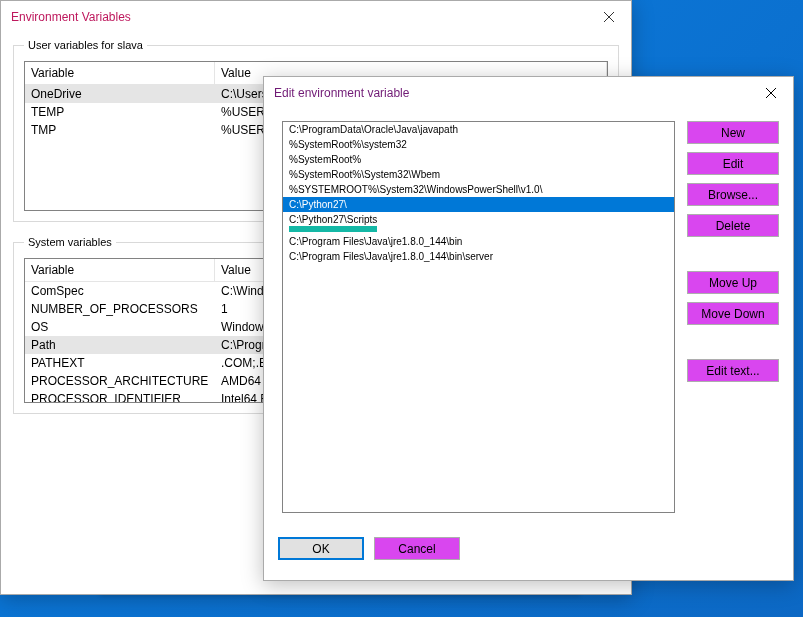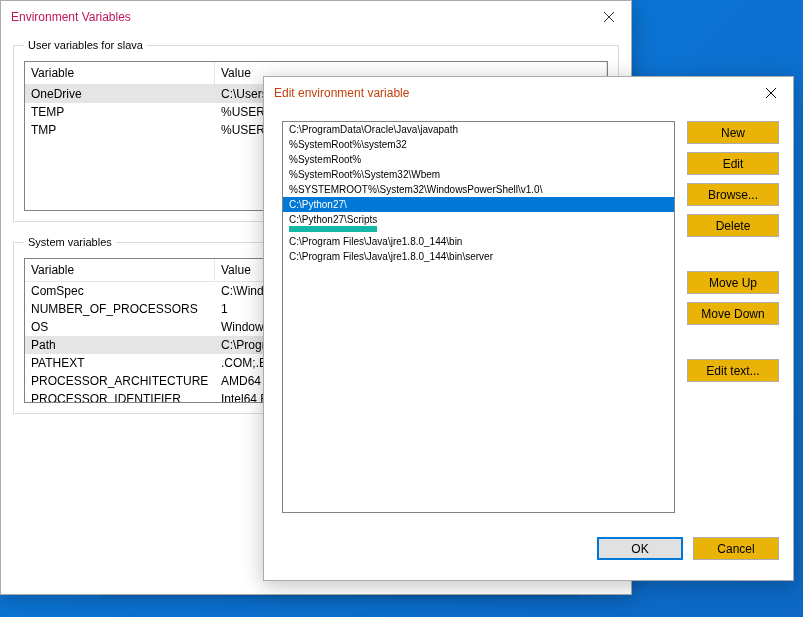--- a/index.html
+++ b/index.html
@@ -28,21 +28,21 @@
     width: 531px; height: 505px;
   }
   .titlebar {
     height: 32px;
     display: flex;
     align-items: center;
     padding: 0 0 0 10px;
     color: #be185d;
     font-size: 12px;
   }
-  .win-edit .titlebar { color: #c2410c; }
+  .win-edit .titlebar { color: #701a75; }
   .titlebar .spacer { flex: 1; }
   .close-btn {
     width: 45px; height: 30px;
     display: flex; align-items: center; justify-content: center;
     color: #333;
   }
   .close-btn svg { width: 10px; height: 10px; }
   .body-pad { padding: 6px 12px 12px 12px; }
   fieldset {
     border: 1px solid #d9d9d9;
@@ -111,28 +111,27 @@
     width: 92px;
     display: flex;
     flex-direction: column;
     gap: 8px;
   }
   .btn-col .gap { height: 18px; }
   button.win-btn {
     height: 23px;
     font-family: inherit;
     font-size: 12px;
-    background: #eab308;
+    background: #d946ef;
     border: 1px solid #adadad;
     cursor: pointer;
     padding: 0 6px;
   }
   .dlg-buttons {
     display: flex;
-    justify-content: flex-end;
     gap: 10px;
     padding: 10px 14px 0 14px;
   }
   button.win-btn.primary {
     border: 2px solid #0078d7;
     background: #e1e1e1;
   }
   button.win-btn.primary, button.win-btn { min-width: 86px; }
   .shadow-bar {
     position: absolute;

